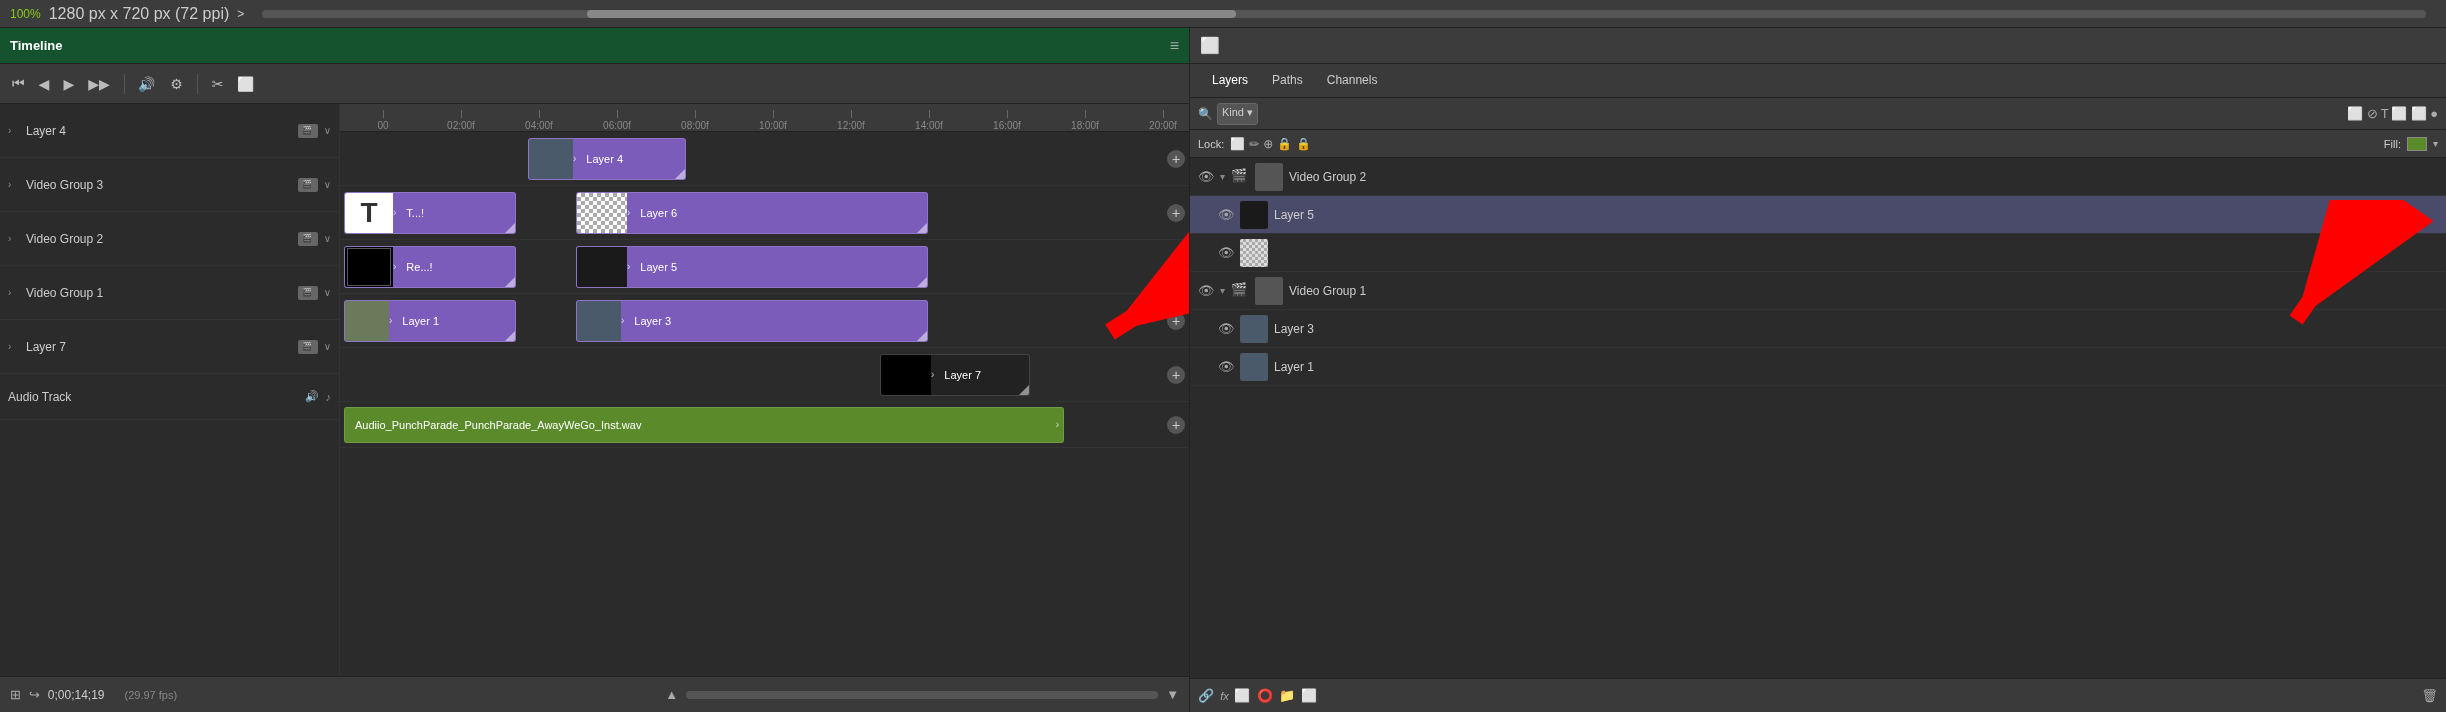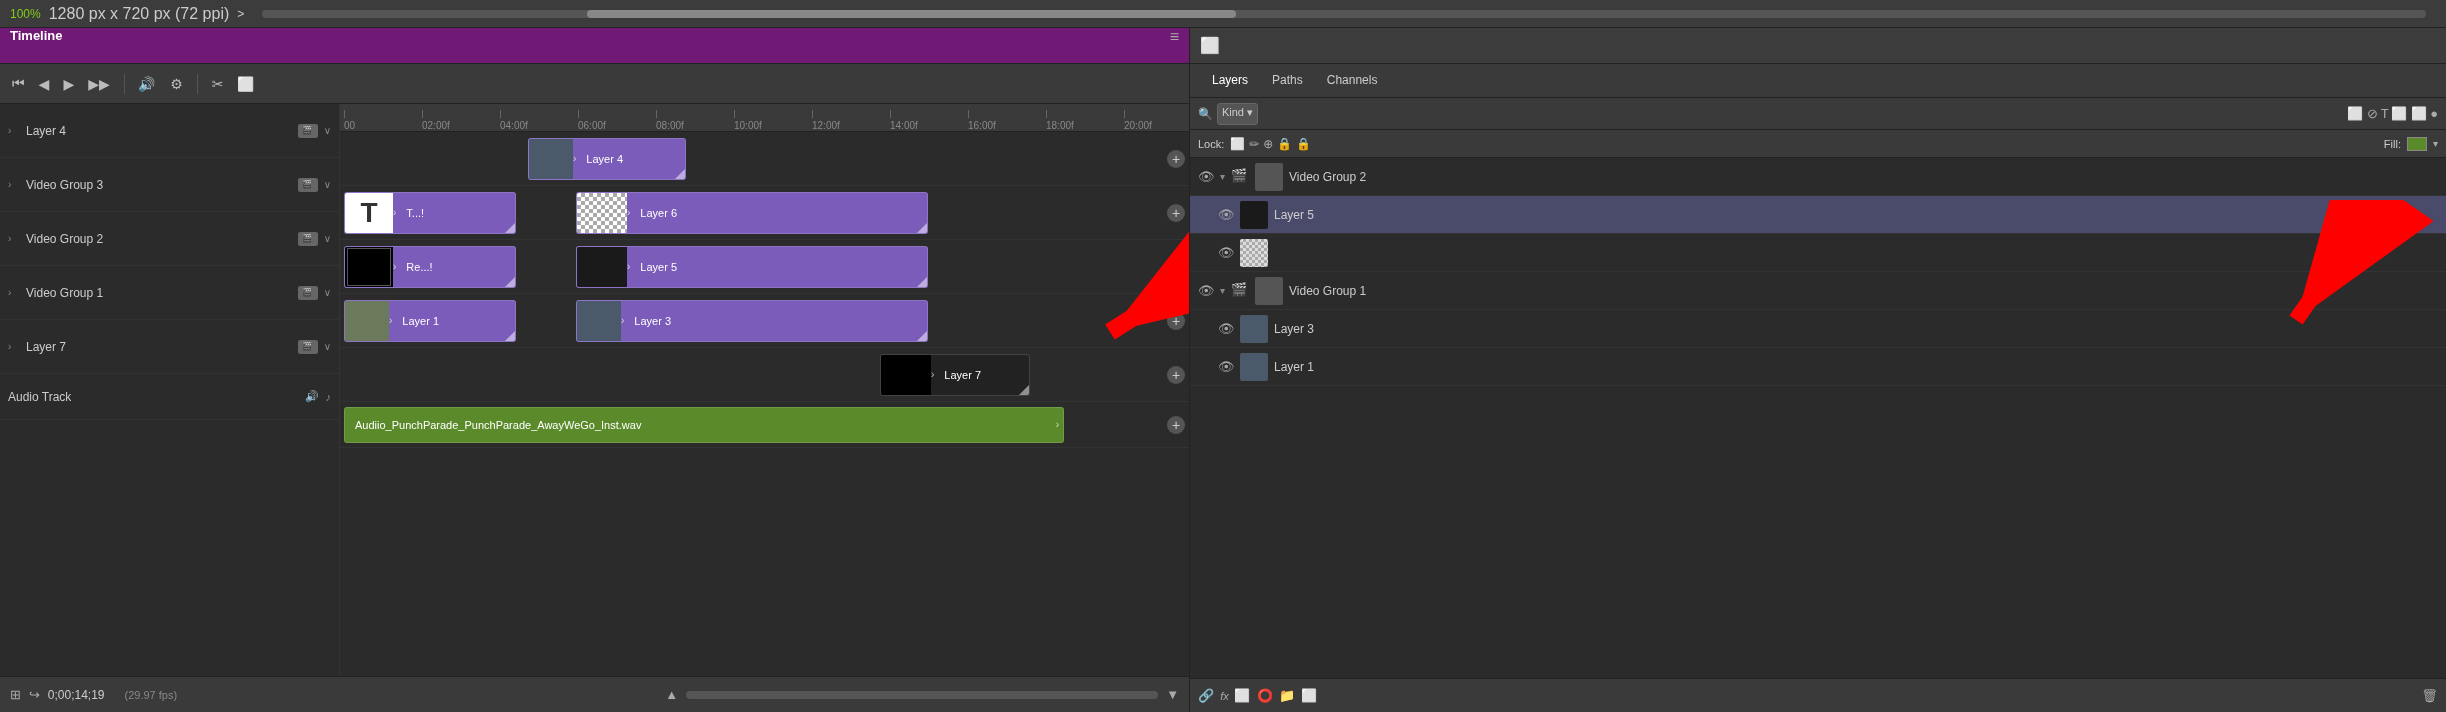--- a/index.html
+++ b/index.html
@@ -54,23 +54,24 @@
     .left-panel {
       width: 1190px;
       display: flex;
       flex-direction: column;
       background: #2b2b2b;
       border-right: 1px solid #222;
     }
 
     
     .timeline-header {
-      background: #701a75;
+      background: #14532d;
       height: 36px;
       display: flex;
+      align-items: center;
       padding: 0 10px;
       border-bottom: 1px solid #222;
       justify-content: space-between;
     }
     .timeline-title { color: #fff; font-weight: bold; font-size: 13px; }
     .timeline-menu-icon { color: #aaa; font-size: 16px; cursor: pointer; }
 
     
     .timeline-controls {
       background: #3a3a3a;
@@ -147,20 +148,21 @@
     }
     .ruler-marks {
       display: flex;
       align-items: flex-end;
       height: 100%;
       padding-left: 4px;
     }
     .ruler-mark {
       display: flex;
       flex-direction: column;
+      align-items: center;
       color: #888;
       font-size: 10px;
       position: relative;
     }
     .ruler-mark-line {
       width: 1px;
       height: 8px;
       background: #666;
       margin-bottom: 2px;
     }

